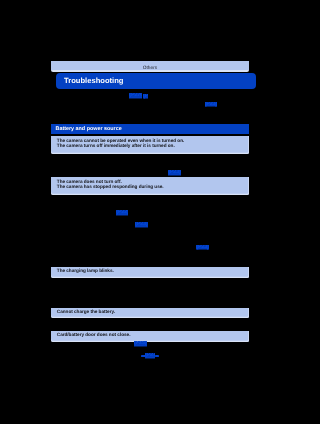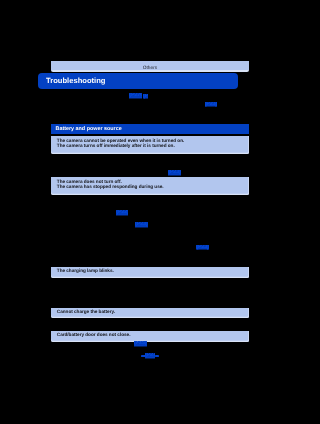--- a/index.html
+++ b/index.html
@@ -10,21 +10,21 @@
 .page{position:absolute;left:0;top:0;width:300px;height:424px;background:#000;}
 
 
 .chapter-bar{position:absolute;left:51px;top:61px;width:198px;height:10.5px;
   background:linear-gradient(to bottom,#b2c6ee 0,#b2c6ee 9px,#d9e3f7 9px,#d9e3f7 10.5px);
   border-radius:0 0 2px 2px;}
 .chapter-bar .lbl{position:absolute;left:0;top:0;width:100%;text-align:center;
   font-size:4.8px;line-height:15px;color:#22242c;}
 
 
-.title-bar{position:absolute;left:38px;top:73px;width:199.5px;height:15.5px;
+.title-bar{position:absolute;left:56px;top:73px;width:199.5px;height:15.5px;
   background:#0341c3;border-radius:4px;}
 .title-bar .lbl{position:absolute;left:8px;top:0;line-height:15.5px;
   font-size:7.6px;font-weight:bold;color:#fff;}
 
 
 .secthead{position:absolute;left:51px;width:198px;height:9.5px;background:#0341c3;}
 .secthead .lbl{position:absolute;left:4.5px;top:0;line-height:11.4px;
   font-size:5.4px;font-weight:bold;color:#fff;}
 
 

